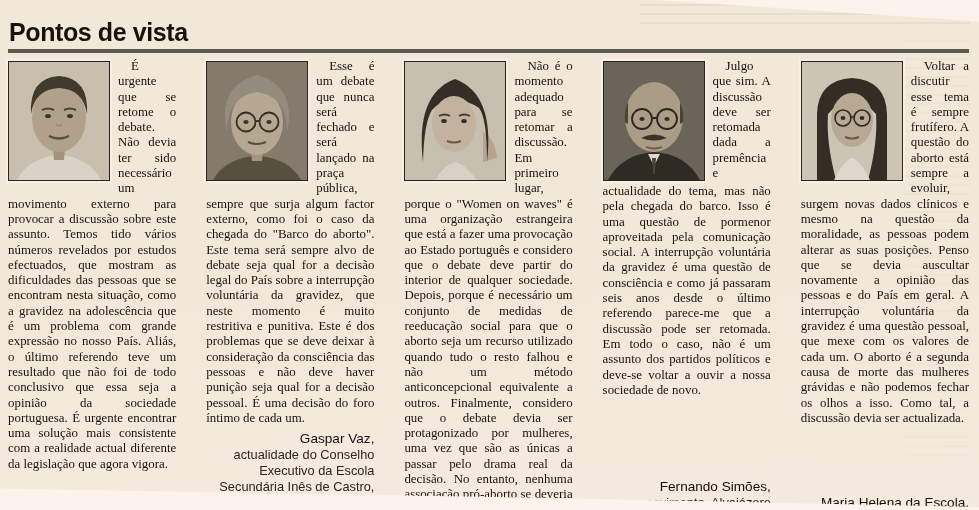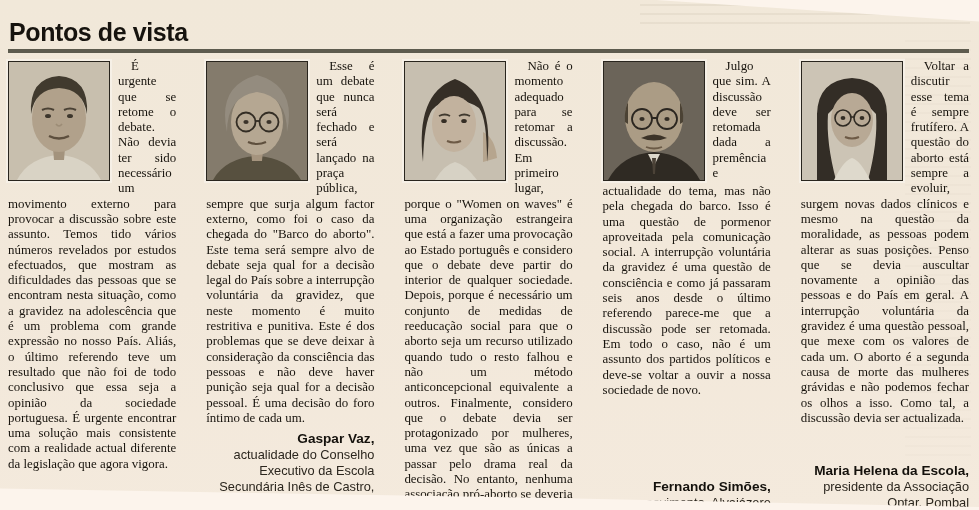--- a/index.html
+++ b/index.html
@@ -45,21 +45,21 @@
     font-family:"Liberation Serif","DejaVu Serif",serif;
     font-size:12.9px;line-height:15.3px;
     color:#17130d;text-align:justify;text-indent:13px;
     hyphens:auto;-webkit-hyphens:auto;
   }
   .sig{
     margin-top:auto;text-align:right;
     font-size:12.8px;line-height:16px;color:#221e17;
   }
   .sig-follow{margin-top:8px;}
-  .sig-name{font-weight:bold;font-size:13.6px;color:#14110c;display:block;}
+  .sig-name{font-weight:normal;font-size:13.6px;color:#14110c;display:block;}
   .sig-inline .sig-name{display:inline;}
   .sig-role{color:#2b261e;}
 </style>
 </head>
 <body>
 
 <div class="clipping">
   <div class="bleed bleed-a"></div>
   <div class="bleed bleed-b"></div>
 
@@ -183,18 +183,17 @@
             <ellipse cx="41" cy="56" rx="2.4" ry="1.9" fill="#332d25"></ellipse>
             <ellipse cx="60" cy="56" rx="2.4" ry="1.9" fill="#332d25"></ellipse>
             <path d="M43 75 Q50 78 57 75" stroke="#6d5a46" stroke-width="2" fill="none"></path>
             <path d="M32 118 Q42 98 50 96 Q58 98 68 118 Z" fill="#ded9cc"></path>
           </svg>
         </span>
         <p class="quote">Voltar a discutir esse tema é sempre frutífero. A questão do aborto está sempre a evoluir, surgem novas dados clínicos e mesmo na questão da moralidade, as pessoas podem alterar as suas posições. Penso que se devia auscultar novamente a opinião das pessoas e do País em geral. A interrupção voluntária da gravidez é uma questão pessoal, que mexe com os valores de cada um. O aborto é a segunda causa de morte das mulheres grávidas e não podemos fechar os olhos a isso. Como tal, a discussão devia ser actualizada.</p>
       </div>
       <div class="sig">
         <span class="sig-name">Maria Helena da Escola,</span>
-        <span class="sig-role">presidente da Associação Optar, Pombal</span>
       </div>
     </div>
 
   </div>
 </div>
 
 </body></html>

